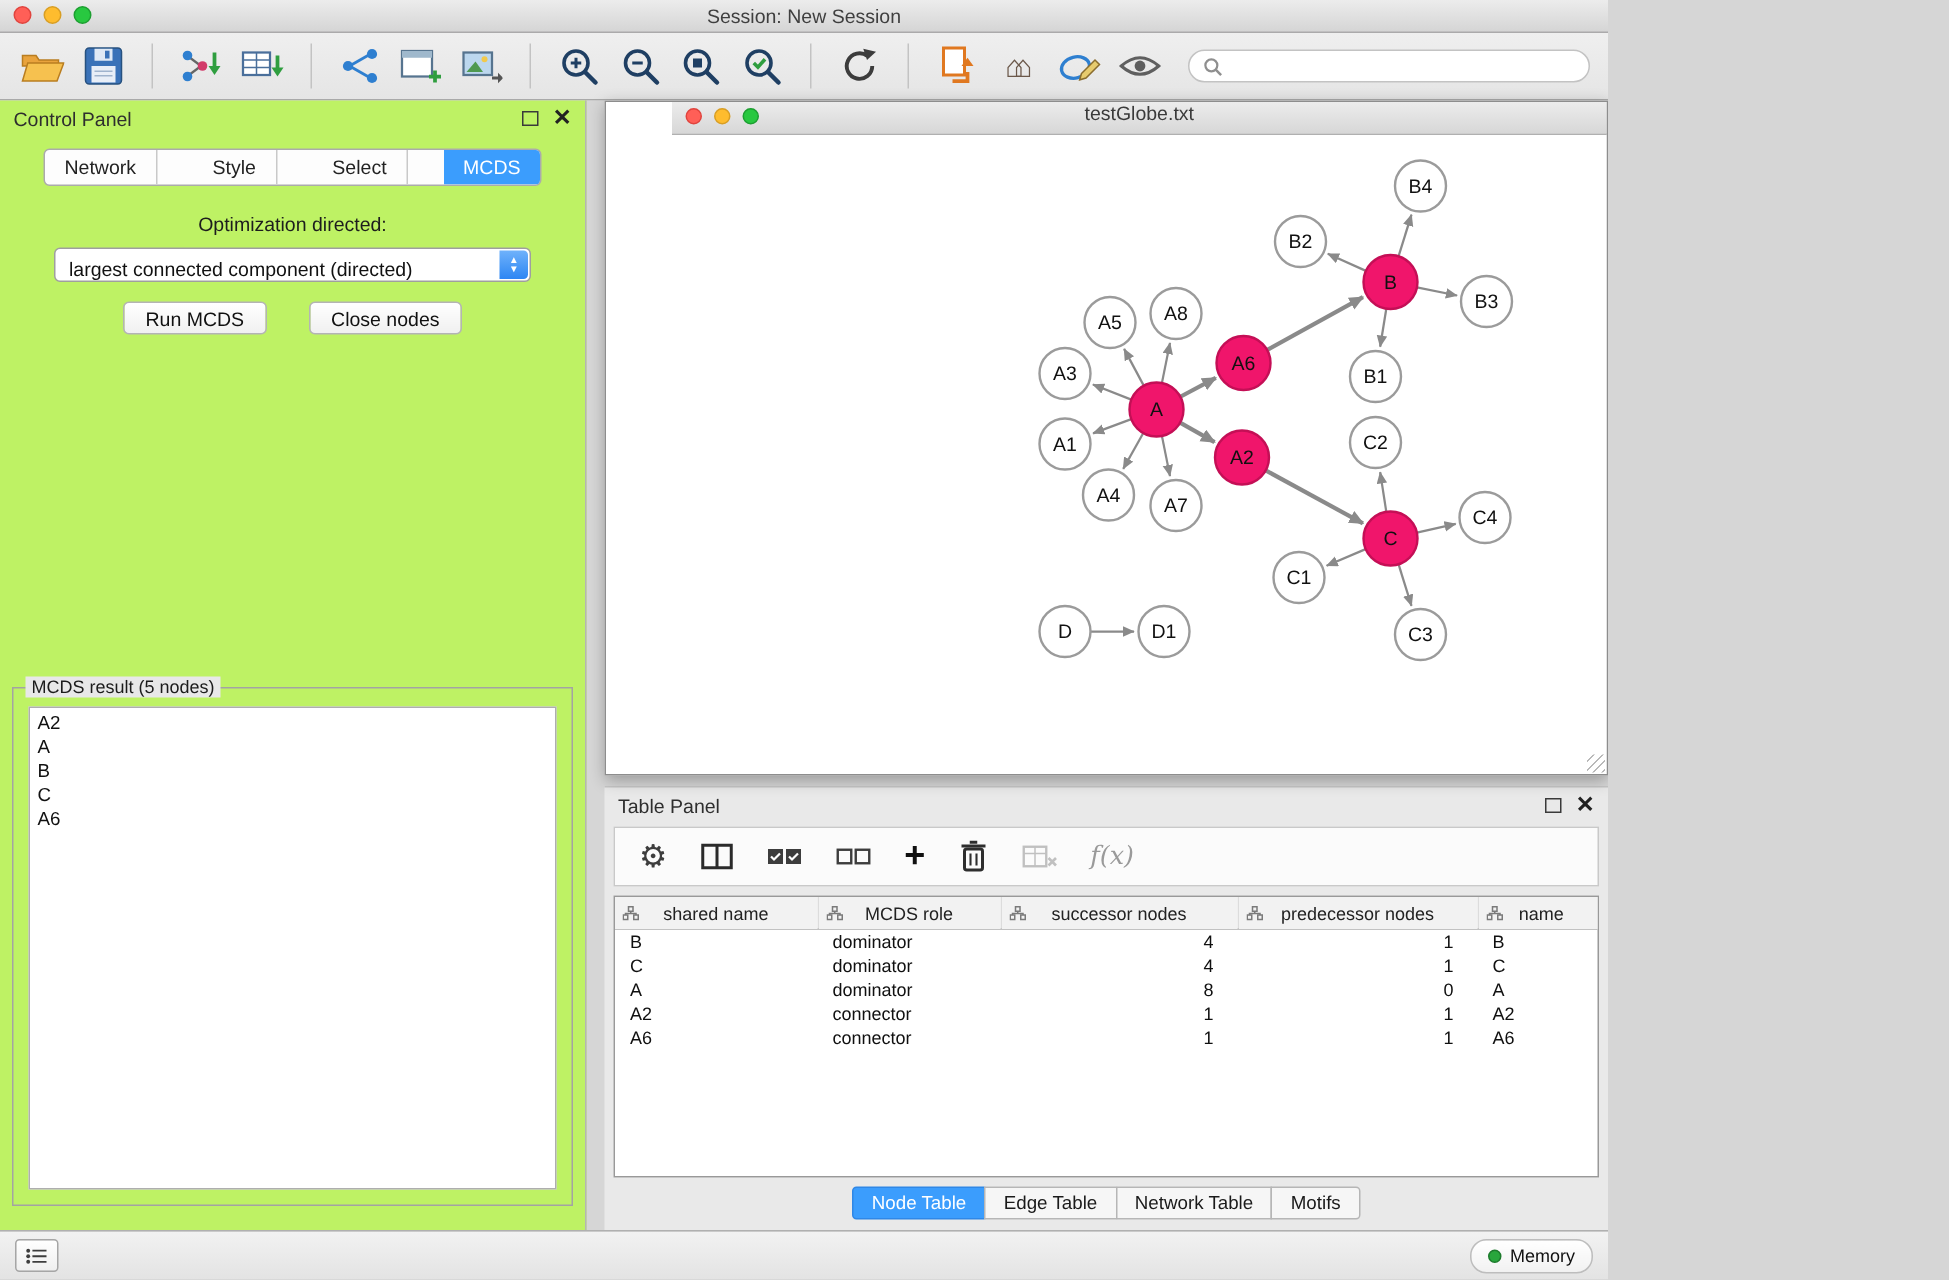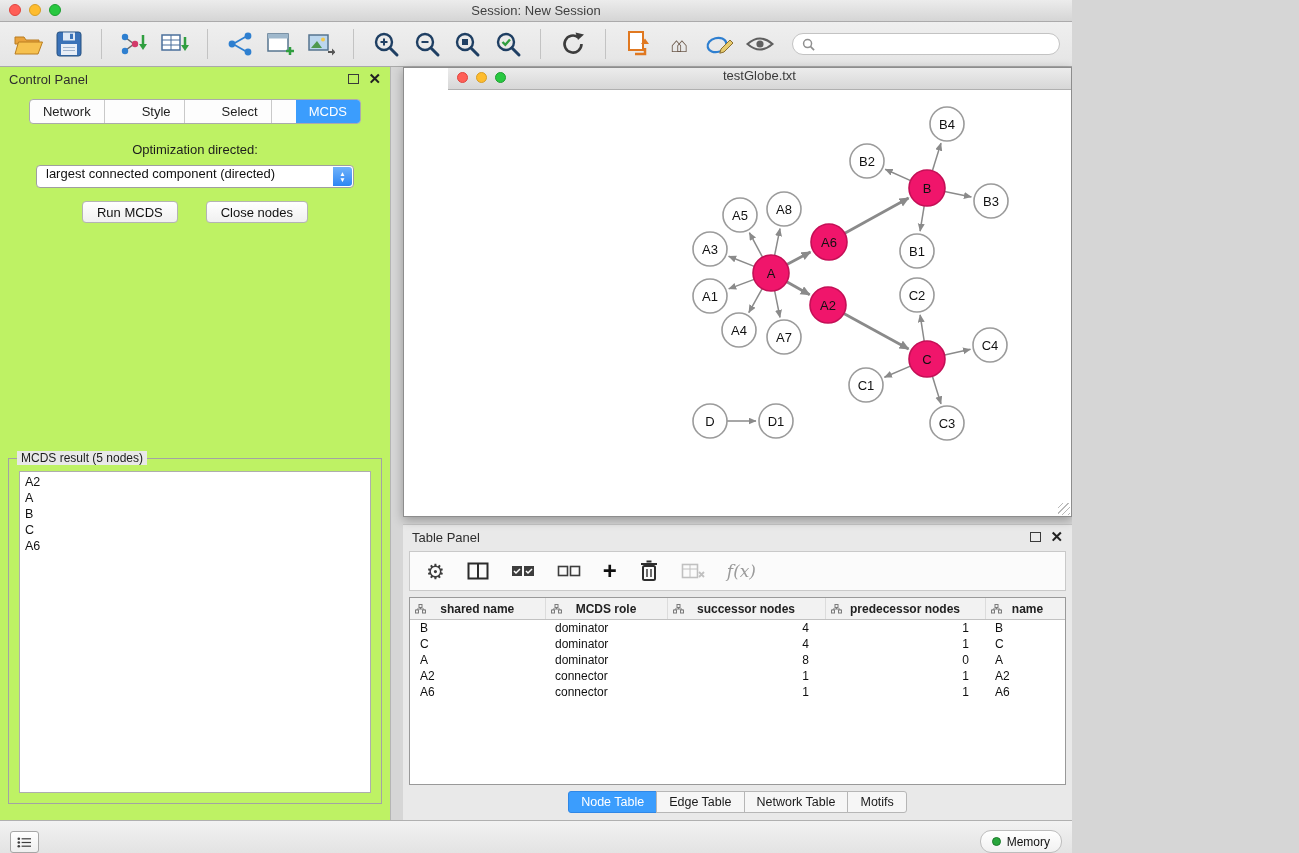--- a/index.html
+++ b/index.html
@@ -33,21 +33,21 @@
   .panel-header{height:24px;display:flex;align-items:center;padding:0 9px;flex:none;}
   .panel-header .ph-title{font-size:13px;color:#2e2e2e;flex:1;}
   .win-btns{display:flex;align-items:center;gap:9px;}
   .float-box{width:9px;height:8px;border:1.5px solid #3a3a3a;display:inline-block;}
   .close-x{font-size:15px;font-weight:bold;color:#222;line-height:10px;cursor:default;}
   .segmented{margin:8px auto 0;display:inline-flex;border:1px solid #ababab;border-radius:4px;background:#fdfdfd;overflow:hidden;flex:none;align-self:center;gap:24px;}
   .seg{padding:4px 13px;font-size:13px;color:#222;border-right:1px solid #c9c9c9;cursor:default;}
   .seg:last-child{border-right:none;}
   .seg.active{background:#3b9dfd;color:#fff;}
   .opt-label{margin-top:18px;text-align:center;font-size:13px;color:#1d1d1d;flex:none;}
-  .dropdown{margin:8px auto 0;width:318px;height:23px;background:#fff;border:1px solid #9f9f9f;border-radius:4px;position:relative;display:flex;align-items:flex-start;padding-left:9px;box-sizing:border-box;font-size:13px;color:#111;flex:none;}
+  .dropdown{margin:8px auto 0;width:318px;height:23px;background:#fff;border:1px solid #9f9f9f;border-radius:4px;position:relative;display:flex;align-items:flex-end;padding-left:9px;box-sizing:border-box;font-size:13px;color:#111;flex:none;}
   .dd-stepper{position:absolute;right:1px;top:1px;bottom:1px;width:19px;border-radius:0 3px 3px 0;background:linear-gradient(#6fb2fb,#2d86f3);display:flex;flex-direction:column;align-items:center;justify-content:center;color:#fff;}
   .dd-stepper span{font-size:6.5px;line-height:6px;}
   .btn-row{margin-top:13px;display:flex;justify-content:center;gap:28px;flex:none;}
   .mac-btn{height:22px;padding:0 14px;font-size:13px;color:#111;background:linear-gradient(#ffffff,#f0f0f0);border:1px solid #b4b4b4;border-radius:4px;font-family:"Liberation Sans",sans-serif;}
   .group-box{margin:auto 8px 16px 8px;height:346px;border:1px solid #a3a3a3;position:relative;flex:none;box-sizing:border-box;}
   .group-title{position:absolute;top:-8px;left:8px;background:#e8e8e8;padding:0 4px;font-size:12px;color:#1c1c1c;}
   .result-list{position:absolute;left:10px;right:10px;top:12px;bottom:10px;background:#fff;border:1px solid #aeaeae;padding:2px 5px;overflow:hidden;}
   .res-item{font-size:12.5px;line-height:16px;color:#111;}
 
   
@@ -60,34 +60,34 @@
   .grip{position:absolute;right:1px;bottom:1px;width:12px;height:12px;background:repeating-linear-gradient(135deg,transparent 0 3px,#b9b9b9 3px 4px);}
 
   
   .table-panel{flex:1;margin-top:7px;background:#e9e9e9;display:flex;flex-direction:column;min-height:0;border-top:1px solid #c6c6c6;}
   .tp-toolbar{margin:2px 6px 0 6px;height:38px;background:#fbfbfb;border:1px solid #c9c9c9;display:flex;align-items:center;gap:22px;padding:0 16px;flex:none;}
   .tp-ico{display:flex;align-items:center;justify-content:center;}
   .gear{font-size:21px;color:#3d3d3d;line-height:1;}
   .plus{font-size:24px;font-weight:bold;color:#101010;line-height:1;}
   .table-box{margin:6px 6px 0 6px;background:#fff;border:1px solid #999;flex:1;overflow:hidden;min-height:0;}
   table{border-collapse:collapse;table-layout:fixed;width:100%;}
-  thead th{background:#f2f2f2;border-bottom:1px solid #c2c2c2;border-right:1px solid #dcdcdc;height:21px;font-weight:bold;font-size:12px;color:#222;position:relative;padding:0;}
+  thead th{background:#f2f2f2;border-bottom:1px solid #c2c2c2;border-right:1px solid #dcdcdc;height:21px;font-weight:normal;font-size:12px;color:#222;position:relative;padding:0;}
   thead th.filler{border-right:none;}
   .hier{position:absolute;left:5px;top:5px;}
   tbody td{font-size:12px;height:16px;padding:0;color:#101010;white-space:nowrap;overflow:hidden;}
   td.num{text-align:right;padding-right:16px;}
   td.txt{text-align:left;padding-left:10px;}
   .table-tabs{height:24px;margin:5px 0 6px 0;display:flex;justify-content:center;align-items:center;flex:none;}
   .t-tab{padding:3px 12px;font-size:12.5px;background:#f6f6f6;border:1px solid #b6b6b6;margin-left:-1px;color:#1a1a1a;cursor:default;}
   .t-tab:first-child{border-radius:3px 0 0 3px;margin-left:0;}
   .t-tab:last-child{border-radius:0 3px 3px 0;}
   .t-tab.active{background:#3b9dfd;color:#fff;border-color:#2f87e6;}
 
   
-  .statusbar{height:32px;flex:none;background:linear-gradient(#f2f2f2,#e3e3e3);border-top:1px solid #b0b0b0;display:flex;align-items:flex-end;justify-content:space-between;padding:0 10px;}
+  .statusbar{height:32px;flex:none;background:linear-gradient(#f2f2f2,#e3e3e3);border-top:1px solid #b0b0b0;display:flex;align-items:center;justify-content:space-between;padding:0 10px;}
   .list-btn{width:27px;height:20px;border:1px solid #a6a6a6;border-radius:3px;background:linear-gradient(#fff,#efefef);display:flex;align-items:center;justify-content:center;}
   .memory-pill{height:21px;border:1px solid #bdbdbd;border-radius:11px;background:linear-gradient(#fff,#f1f1f1);display:flex;align-items:center;gap:6px;padding:0 11px;font-size:12px;color:#111;}
   .mem-dot{width:9px;height:9px;border-radius:50%;background:#28a63c;border:1px solid #1d7b2c;box-sizing:border-box;}
 </style>
 </head>
 <body>
 
 <div class="app">
 
   <div class="titlebar">

